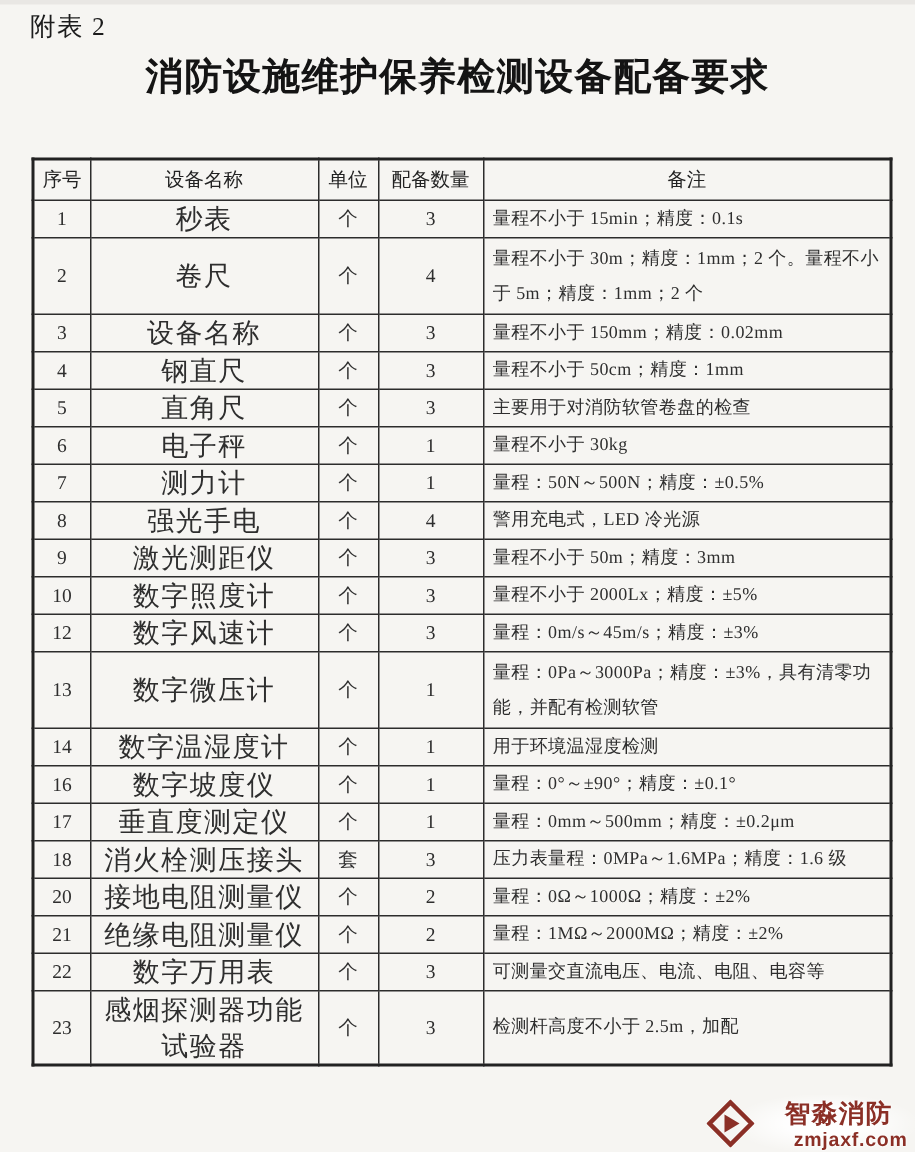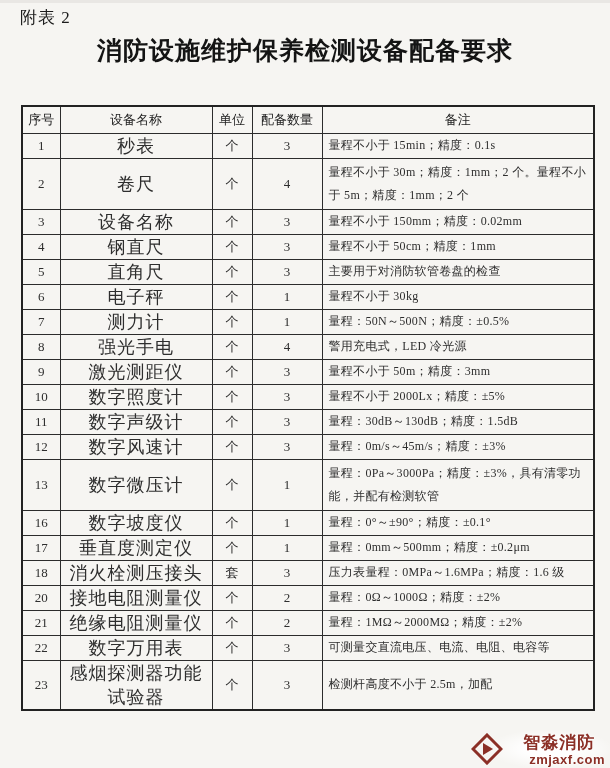--- a/index.html
+++ b/index.html
@@ -166,39 +166,39 @@
     <td class="cell-remark">量程不小于 50m；精度：3mm</td>
   </tr>
       <tr>
     <td class="cell-no">10</td>
     <td class="cell-name">数字照度计</td>
     <td class="cell-unit">个</td>
     <td class="cell-qty">3</td>
     <td class="cell-remark">量程不小于 2000Lx；精度：±5%</td>
   </tr>
       <tr>
-    <td class="cell-no">11</td>
-    <td class="cell-name">数字声级计</td>
-    <td class="cell-unit">个</td>
-    <td class="cell-qty">3</td>
-    <td class="cell-remark">量程：30dB～130dB；精度：1.5dB</td>
-  </tr>
-      <tr>
     <td class="cell-no">12</td>
     <td class="cell-name">数字风速计</td>
     <td class="cell-unit">个</td>
     <td class="cell-qty">3</td>
     <td class="cell-remark">量程：0m/s～45m/s；精度：±3%</td>
   </tr>
       <tr class="tall">
     <td class="cell-no">13</td>
     <td class="cell-name">数字微压计</td>
     <td class="cell-unit">个</td>
     <td class="cell-qty">1</td>
     <td class="cell-remark">量程：0Pa～3000Pa；精度：±3%，具有清零功能，并配有检测软管</td>
+  </tr>
+      <tr>
+    <td class="cell-no">14</td>
+    <td class="cell-name">数字温湿度计</td>
+    <td class="cell-unit">个</td>
+    <td class="cell-qty">1</td>
+    <td class="cell-remark">用于环境温湿度检测</td>
   </tr>
       <tr>
     <td class="cell-no">16</td>
     <td class="cell-name">数字坡度仪</td>
     <td class="cell-unit">个</td>
     <td class="cell-qty">1</td>
     <td class="cell-remark">量程：0°～±90°；精度：±0.1°</td>
   </tr>
       <tr>
     <td class="cell-no">17</td>

